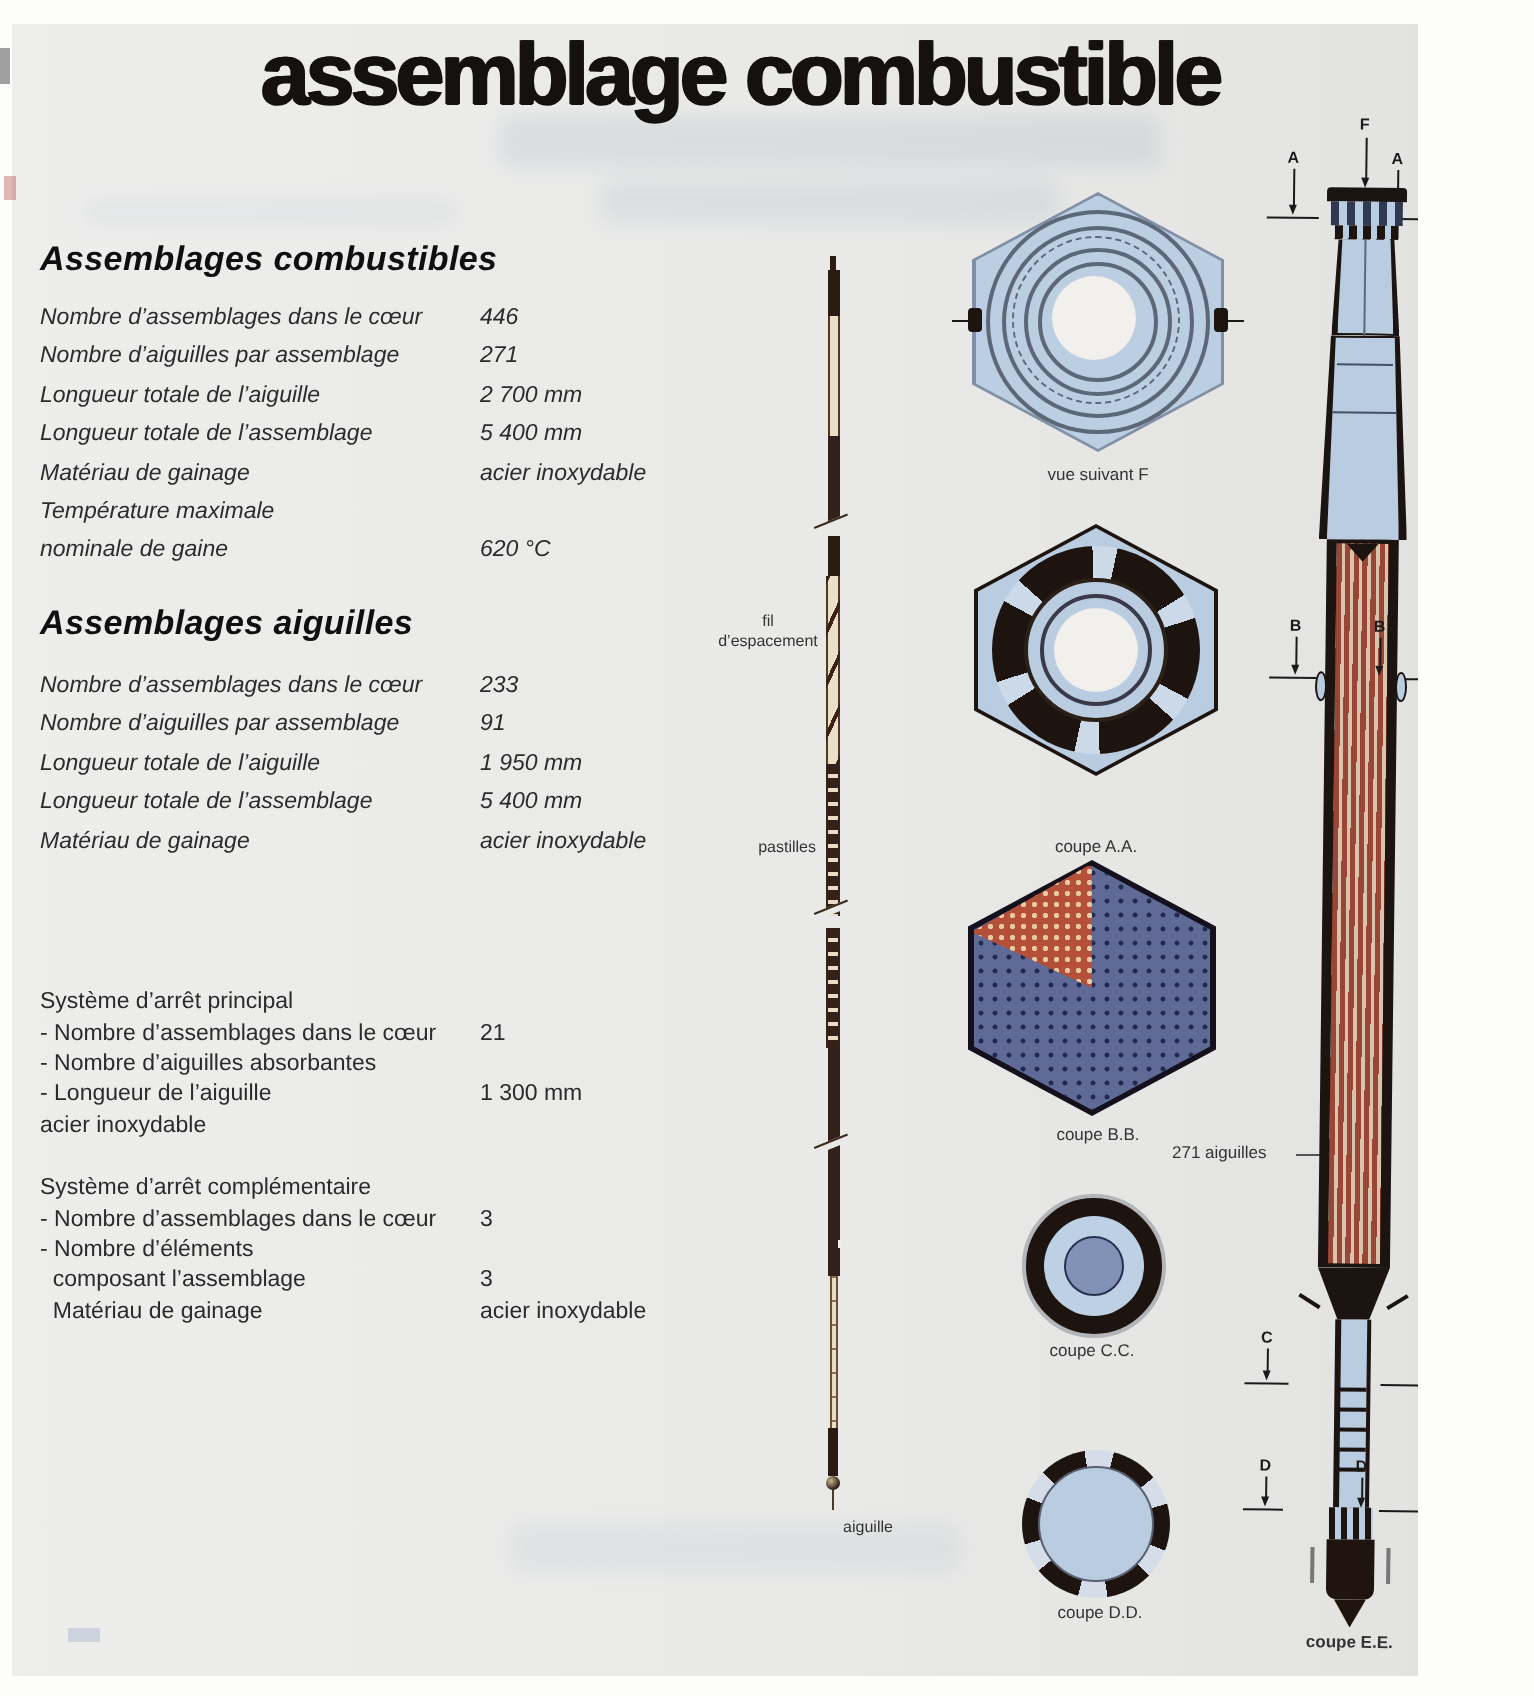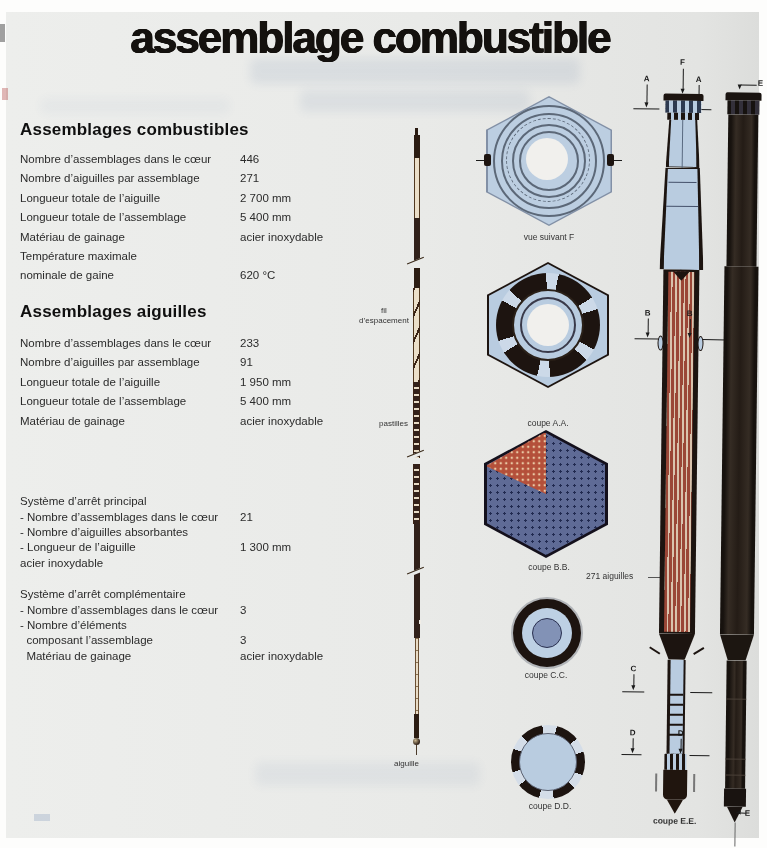--- a/index.html
+++ b/index.html
@@ -1,30 +1,30 @@
 <!DOCTYPE html>
 <html><head>
 <meta charset="utf-8">
 <style>
   html,body{margin:0;padding:0;}
   body{width:767px;height:848px;background:#fdfdfc;font-family:"Liberation Sans",sans-serif;}
-  #page{position:relative;width:767px;height:848px;overflow:hidden;}
+  #page{position:relative;width:709px;height:848px;overflow:hidden;}
   .sheet{position:absolute;left:6px;top:12px;width:753px;height:826px;
     background:linear-gradient(90deg,#edeeec 0%,#e9eae8 55%,#e3e4e2 92%,#dcdddb 100%);}
   
   .ghost{position:absolute;background:#3a5a8c;filter:blur(5px);border-radius:6px;}
   .artifact{position:absolute;}
   
   .title{position:absolute;left:0;top:13px;width:740px;text-align:center;
     font-size:44px;font-weight:bold;letter-spacing:-2px;color:#14110e;
     text-shadow:0.6px 0 #14110e,-0.6px 0 #14110e,0 0.4px #14110e;}
   
-  .h2{position:absolute;font-size:17px;font-weight:bold;color:#0f0f0f;letter-spacing:.2px;line-height:17px;}
+  .h2{position:absolute;font-size:17px;font-weight:bold;color:#0f0f0f;letter-spacing:.2px;line-height:17px;font-style:italic;}
   .rows{position:absolute;width:335px;font-size:11.5px;color:#2b2b2b;}
-  .rows.lh19 .srow{min-height:19.4px;line-height:19.4px;}
+  .rows.lh19 .srow{min-height:19.4px;line-height:19.4px;font-style:italic;}
   .rows.lh15 .srow{min-height:15.2px;line-height:15.2px;}
   .srow{display:flex;}
   .lbl{width:220px;white-space:pre-wrap;}
   .val{flex:1;}
   .sub{position:absolute;font-size:11.5px;color:#2b2b2b;}
   
   .needle{position:absolute;left:413px;top:128px;width:7px;display:flex;flex-direction:column;align-items:center;}
   .nseg{width:6px;}
   .cream{background:linear-gradient(90deg,#51381f 0 1px,#ebdfc9 1px 5px,#51381f 5px 6px);}
   .ndark{background:#2b1c12;}
@@ -193,21 +193,21 @@
   </div>
   <div class="slash" style="left:407px;top:260px"></div>
   <div class="slash" style="left:407px;top:453px"></div>
   <div class="slash" style="left:407px;top:570px"></div>
   <div class="artifact" style="left:419px;top:620px;width:2px;height:4px;background:#f0ede6"></div>
   <div class="pinlabel" style="left:348px;top:306px;width:72px;text-align:center">
     <div>fil</div>
     <div>d’espacement</div>
   </div>
   <div class="pinlabel" style="left:360px;top:419px;width:48px;text-align:right">pastilles</div>
-  <div class="pinlabel" style="left:394px;top:759px;width:46px;text-align:left">aiguille</div>
+  <div class="pinlabel" style="left:411px;top:759px;width:46px;text-align:center">aiguille</div>
 
   <div class="hex" style="left:486px;top:96px;width:126px;height:130px;background:#8290a6">
     <div class="hex" style="left:1.5px;top:1.5px;width:123px;height:127px;background:#bccee1"></div>
   </div>
   <div class="ring" style="left:493px;top:105px;width:108px;height:108px"></div>
   <div class="ring" style="left:501px;top:113px;width:92px;height:92px"></div>
   <div class="ringd" style="left:506px;top:118px;width:82px;height:82px"></div>
   <div class="ring" style="left:512px;top:124px;width:70px;height:70px"></div>
   <div class="ring" style="left:519px;top:131px;width:56px;height:56px"></div>
   <div class="circle" style="left:526px;top:138px;width:42px;height:42px;background:#f1f0ed"></div>

